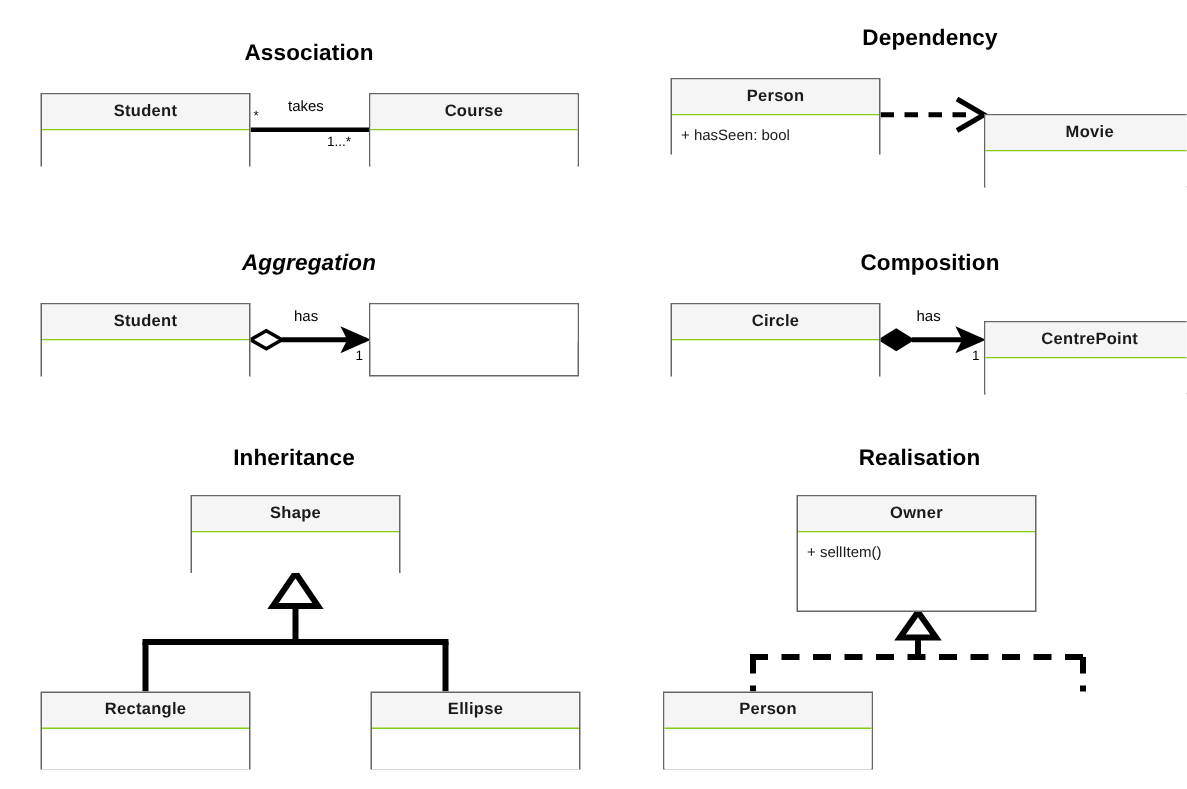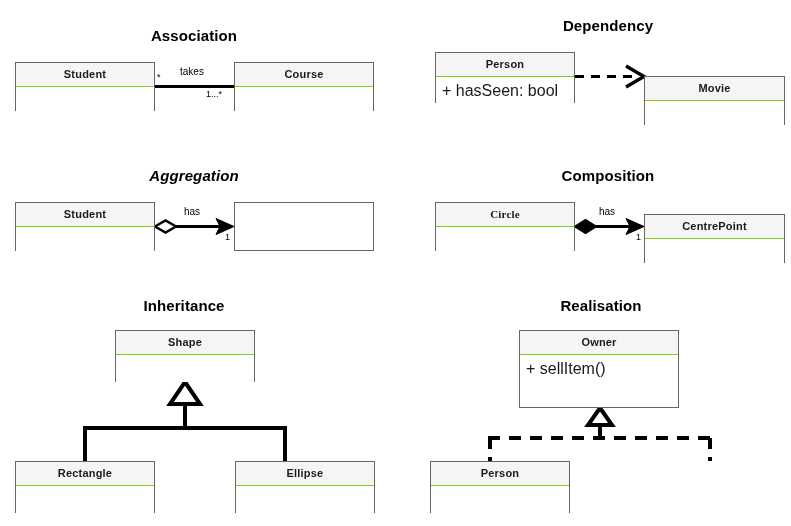--- a/index.html
+++ b/index.html
@@ -11,21 +11,21 @@
   body {
     width: 791px;
     height: 526px;
     position: relative;
     overflow: hidden;
     font-family: "Liberation Sans", sans-serif;
     color: #000000;
   }
   #canvas {
     position: absolute;
-    left: 4px;
+    left: 16px;
     top: 0;
     width: 666px;
     height: 526px;
   }
   
   .section-title {
     position: absolute;
     font-size: 15px;
     font-weight: bold;
     color: #000000;
@@ -55,21 +55,21 @@
     letter-spacing: 0.2px;
     overflow: hidden;
     white-space: nowrap;
   }
   .uml-class .cls-body {
     box-sizing: border-box;
     background: #ffffff;
   }
   .uml-class .cls-member {
     box-sizing: border-box;
-    font-size: 16px;
+    font-size: 10px;
     color: #1a1a1a;
     padding: 0 0 0 6px;
     line-height: 27px;
     height: 27px;
     white-space: nowrap;
     overflow: hidden;
   }
   .uml-class .cls-empty {
     height: 25px;
   }
@@ -197,21 +197,21 @@
     <div class="cls-body">
       <div class="cls-member cls-empty"></div>
     </div>
   </div>
 
   <div class="edge-label" style="left:180px; top:206px;">has</div>
   <div class="edge-label mult" style="left:221px; top:232px;">1</div>
 
   <div class="section-title" style="left:604px; top:167px;">Composition</div>
 
-  <div class="uml-class" style="left:431px; top:202px; width:140px; height:49px;font-family:Liberation Serif, serif;">
+  <div class="uml-class" style="left:431px; top:202px; width:140px; height:49px;">
     <div class="cls-name">Circle</div>
     <div class="cls-body">
       <div class="cls-member cls-empty"></div>
     </div>
   </div>
 
   <div class="uml-class" style="left:640px; top:202px; width:141px; height:49px;margin-top:12px;">
     <div class="cls-name">CentrePoint</div>
     <div class="cls-body">
       <div class="cls-member cls-empty"></div>

